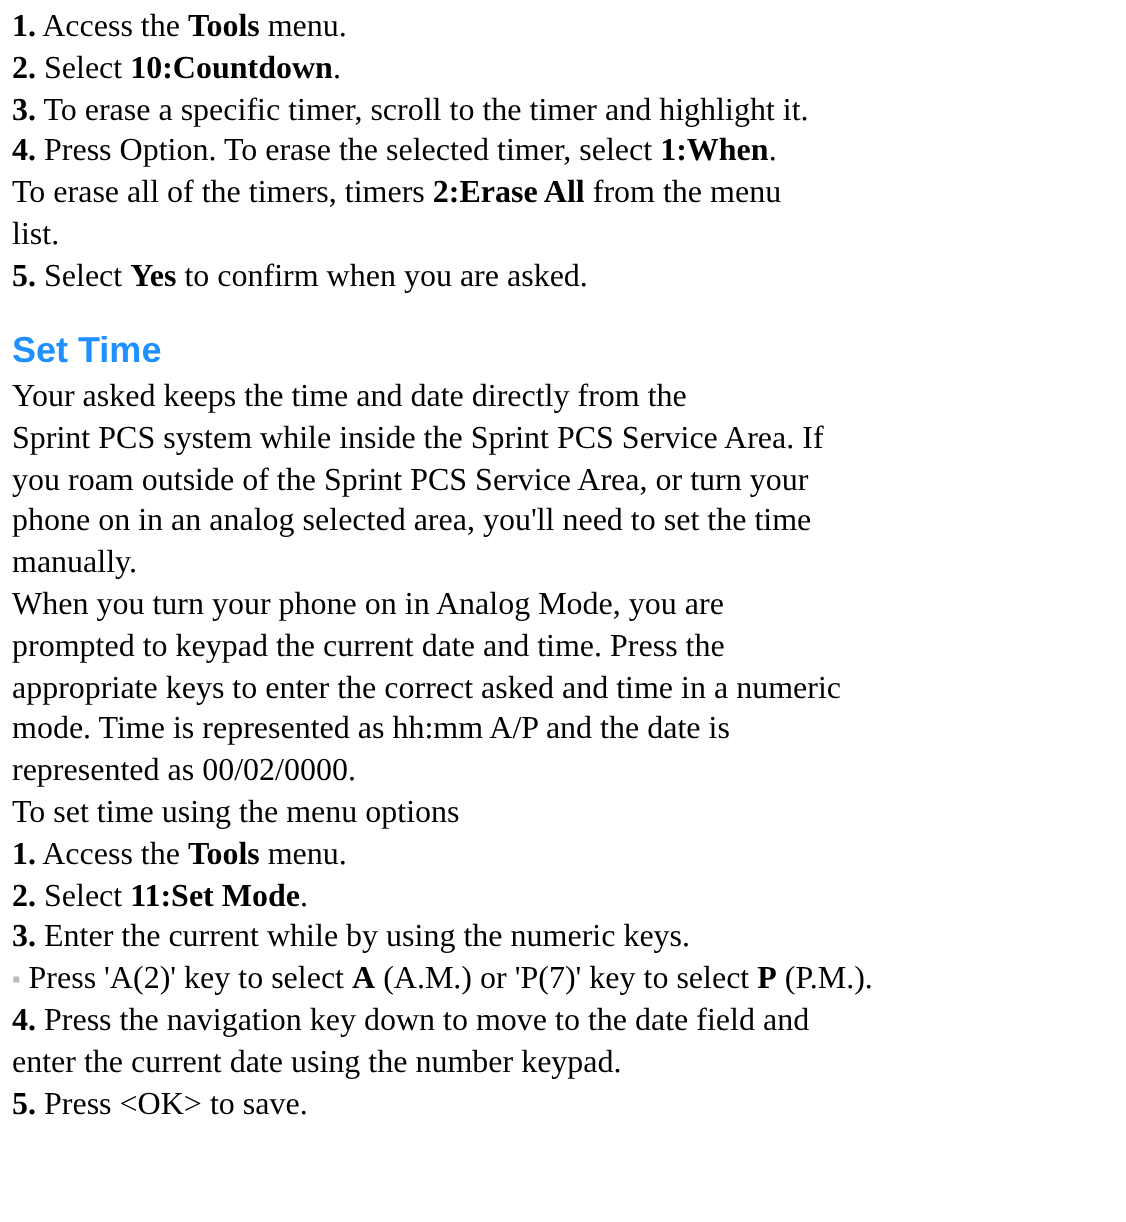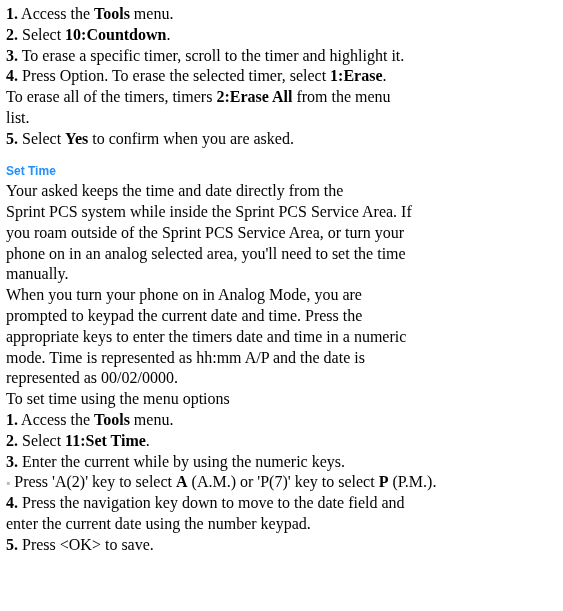--- a/index.html
+++ b/index.html
@@ -20,21 +20,21 @@
   .step-num {
     font-weight: bold;
   }
   .bold {
     font-weight: bold;
   }
   .heading {
     color: #1e90ff;
     font-family: Arial, Helvetica, sans-serif;
     font-weight: bold;
-    font-size: 12px;
+    font-size: 18px;
     margin-top: 14px;
     margin-bottom: 2px;
   }
   .bullet {
     color: #bbb;
     font-size: 12px;
     vertical-align: middle;
   }
 </style>
 </head>
@@ -43,49 +43,49 @@
 <div class="line">
   <span class="step-num">1.</span><span> Access the </span><span class="bold">Tools</span><span> menu.</span>
 </div>
 <div class="line">
   <span class="step-num">2.</span><span> Select </span><span class="bold">10:Countdown</span><span>.</span>
 </div>
 <div class="line">
   <span class="step-num">3.</span><span> To erase a specific timer, scroll to the timer and highlight it.</span>
 </div>
 <div class="line">
-  <span class="step-num">4.</span><span> Press Option. To erase the selected timer, select </span><span class="bold">1:Erase</span><span>.</span>
+  <span class="step-num">4.</span><span> Press Option. To erase the selected timer, select </span><span class="bold">1:When</span><span>.</span>
 </div>
 <div class="line">
   <span>To erase all of the timers, timers </span><span class="bold">2:Erase All</span><span> from the menu</span>
 </div>
 <div class="line">list.</div>
 <div class="line">
   <span class="step-num">5.</span><span> Select </span><span class="bold">Yes</span><span> to confirm when you are asked.</span>
 </div>
 
 <div class="heading">Set Time</div>
 
 <div class="line">Your asked keeps the time and date directly from the</div>
 <div class="line">Sprint PCS system while inside the Sprint PCS Service Area. If</div>
 <div class="line">you roam outside of the Sprint PCS Service Area, or turn your</div>
 <div class="line">phone on in an analog selected area, you'll need to set the time</div>
 <div class="line">manually.</div>
 <div class="line">When you turn your phone on in Analog Mode, you are</div>
 <div class="line">prompted to keypad the current date and time. Press the</div>
-<div class="line">appropriate keys to enter the timers date and time in a numeric</div>
+<div class="line">appropriate keys to enter the correct asked and time in a numeric</div>
 <div class="line">mode. Time is represented as hh:mm A/P and the date is</div>
 <div class="line">represented as 00/02/0000.</div>
 <div class="line">To set time using the menu options</div>
 
 <div class="line">
   <span class="step-num">1.</span><span> Access the </span><span class="bold">Tools</span><span> menu.</span>
 </div>
 <div class="line">
-  <span class="step-num">2.</span><span> Select </span><span class="bold">11:Set Time</span><span>.</span>
+  <span class="step-num">2.</span><span> Select </span><span class="bold">11:Set Mode</span><span>.</span>
 </div>
 <div class="line">
   <span class="step-num">3.</span><span> Enter the current while by using the numeric keys.</span>
 </div>
 <div class="line">
   <span class="bullet">▪</span><span> Press 'A(2)' key to select </span><span class="bold">A</span><span> (A.M.) or    'P(7)' key to select </span><span class="bold">P</span><span> (P.M.).</span>
 </div>
 <div class="line">
   <span class="step-num">4.</span><span> Press the navigation key down to move to the date field and</span>
 </div>

